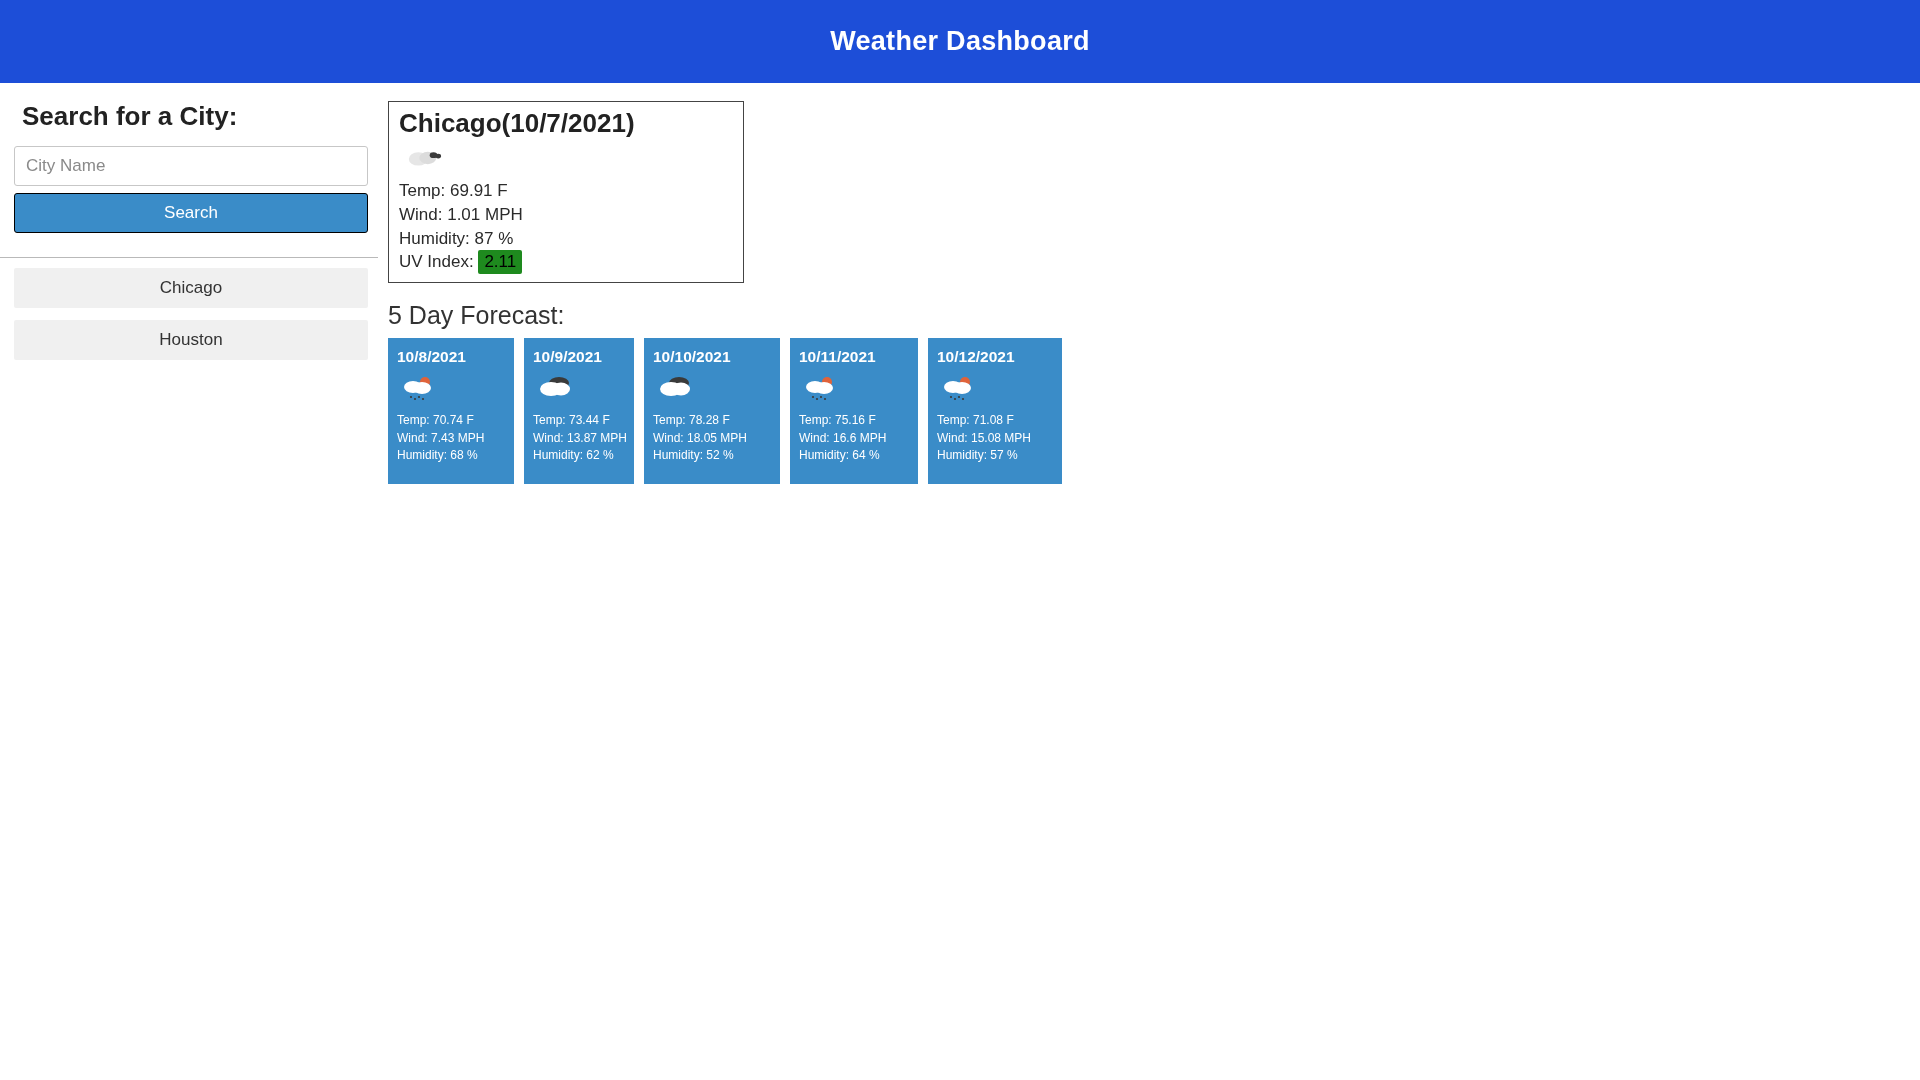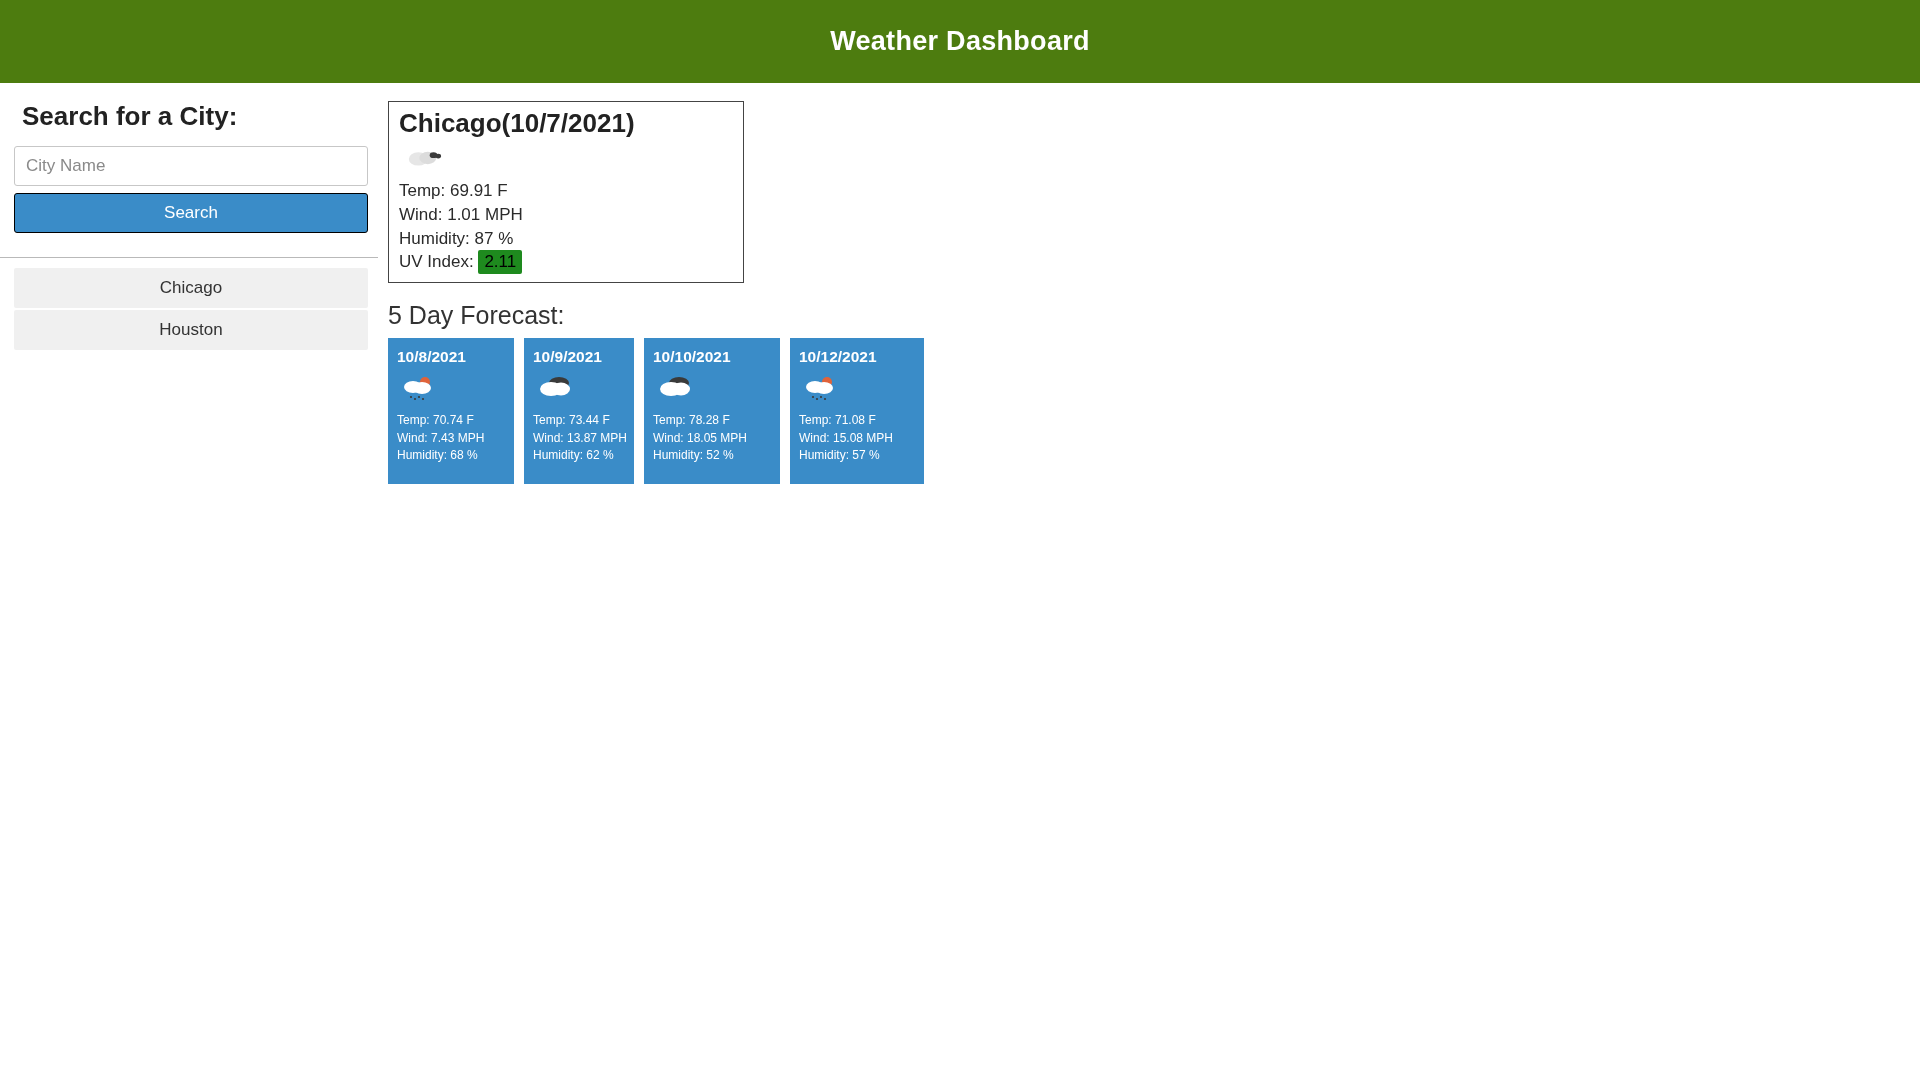--- a/index.html
+++ b/index.html
@@ -6,21 +6,21 @@
       box-sizing: border-box;
       margin: 0;
       padding: 0;
     }
     body {
       font-family: "Segoe UI", "Helvetica Neue", Arial, sans-serif;
       background: #fff;
       color: #222;
     }
     .header {
-      background: #4d7c0f;
+      background: #1d4ed8;
       color: #fff;
       text-align: center;
       padding: 26px 0;
     }
     .header h1 {
       font-size: 27px;
       font-weight: 700;
       letter-spacing: 0.3px;
     }
     .layout {
@@ -63,21 +63,21 @@
       border: none;
       border-top: 1px solid #b9b9b9;
       margin: 24px -10px 10px -14px;
     }
     .history-item {
       background: #f0f0f0;
       text-align: center;
       font-size: 17px;
       color: #333;
       padding: 10px 0;
-      margin-bottom: 2px;
+      margin-bottom: 12px;
       border-radius: 2px;
       cursor: pointer;
     }
     .main {
       padding: 18px 10px 0 10px;
     }
     .current {
       width: 356px;
       border: 1px solid #444;
       padding: 6px 10px 8px 10px;
@@ -230,20 +230,31 @@
           <div class="fc-date">10/10/2021</div>
           <div class="fc-icon">
             <svg class="icon-sm" viewBox="0 0 36 28">
               <use href="#ic-cloudy-dark"></use>
             </svg>
           </div>
           <div class="fc-metric">Temp: 78.28 F</div>
           <div class="fc-metric">Wind: 18.05 MPH</div>
           <div class="fc-metric">Humidity: 52 %</div>
         </div>
+        <div class="forecast-card w4">
+          <div class="fc-date">10/11/2021</div>
+          <div class="fc-icon">
+            <svg class="icon-sm" viewBox="0 0 36 28">
+              <use href="#ic-sun-rain"></use>
+            </svg>
+          </div>
+          <div class="fc-metric">Temp: 75.16 F</div>
+          <div class="fc-metric">Wind: 16.6 MPH</div>
+          <div class="fc-metric">Humidity: 64 %</div>
+        </div>
         <div class="forecast-card w5">
           <div class="fc-date">10/12/2021</div>
           <div class="fc-icon">
             <svg class="icon-sm" viewBox="0 0 36 28">
               <use href="#ic-sun-rain"></use>
             </svg>
           </div>
           <div class="fc-metric">Temp: 71.08 F</div>
           <div class="fc-metric">Wind: 15.08 MPH</div>
           <div class="fc-metric">Humidity: 57 %</div>

